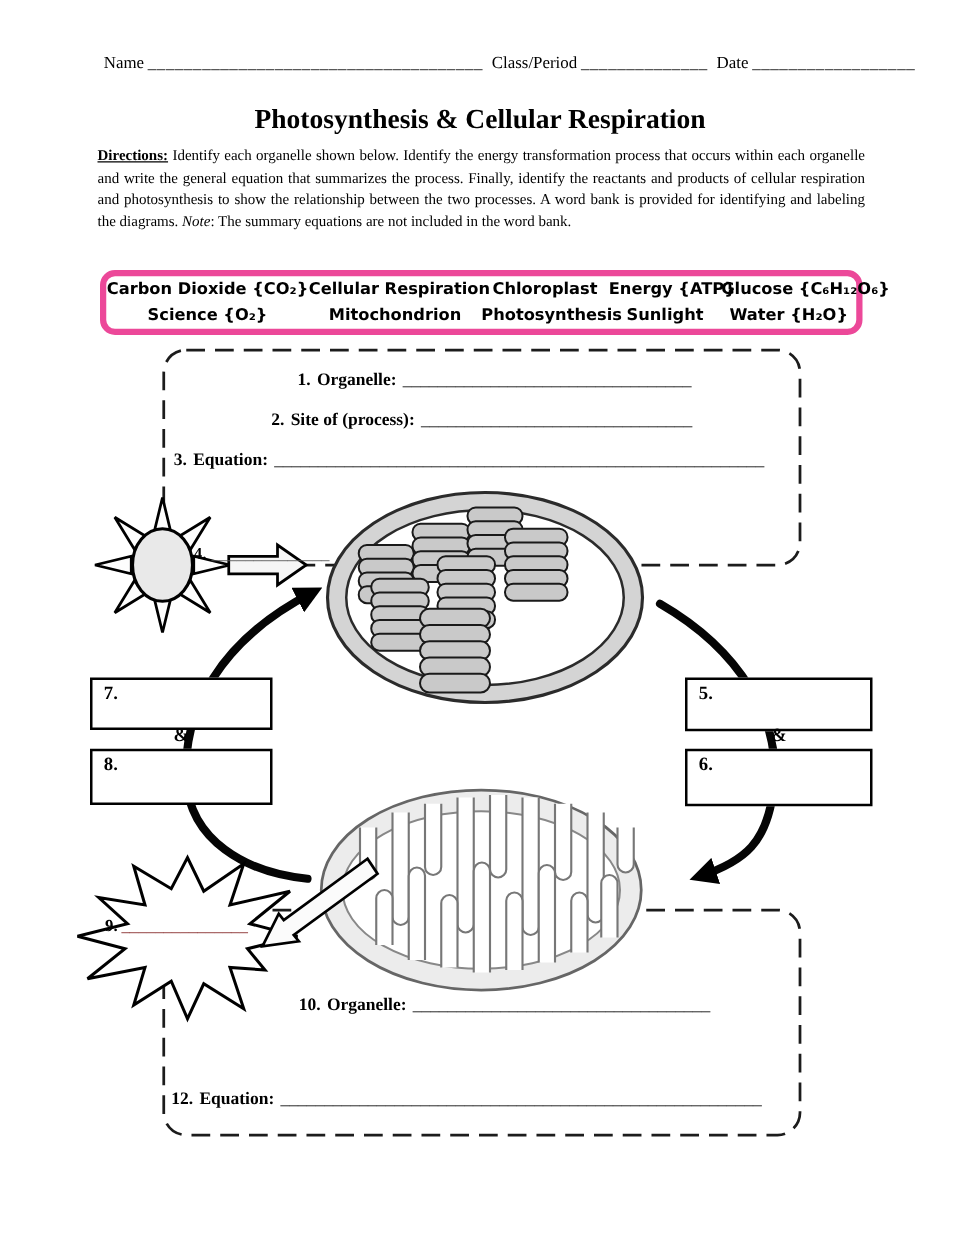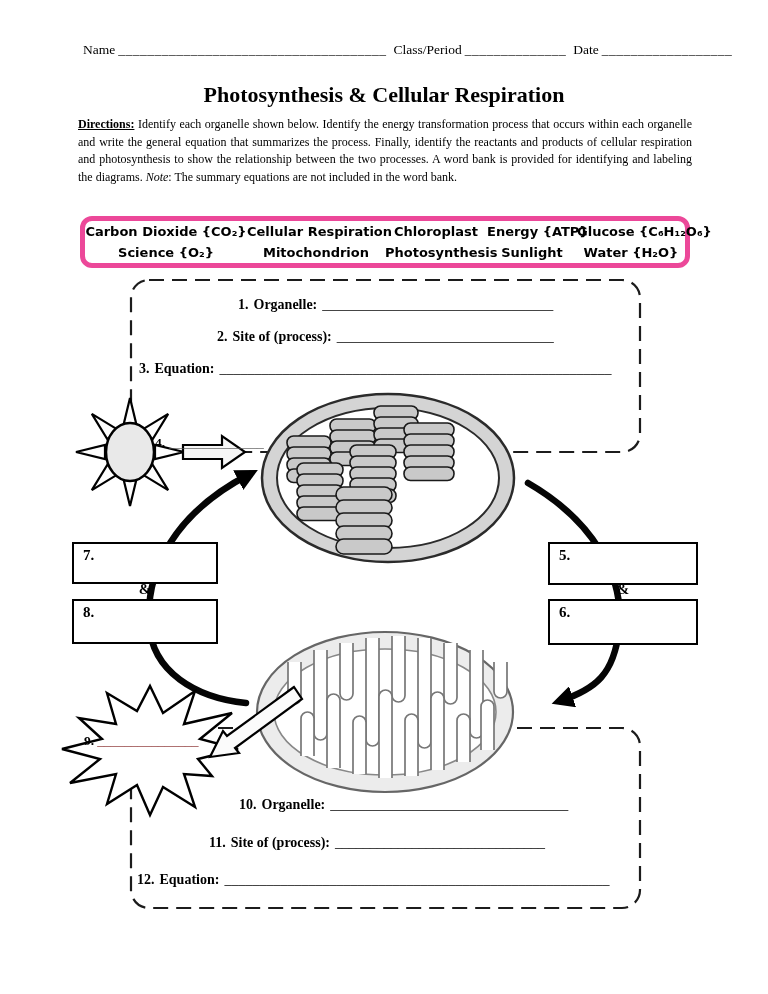--- a/index.html
+++ b/index.html
@@ -210,21 +210,18 @@
     <span>8.</span>
   </div>
 
   <div class="abs lab9">
     <span class="num">9.</span><span class="blank">_______________</span>
   </div>
 
   <div class="abs fitem" style="left:239px;top:797px;">
     <span class="num">10.</span><span class="flabel">Organelle:</span><span class="blank">__________________________________</span>
   </div>
-  <div class="abs fitem" style="left:209px;top:835px;">
-    <span class="num">11.</span><span class="flabel">Site of (process):</span><span class="blank">______________________________</span>
-  </div>
   <div class="abs fitem" style="left:137px;top:872px;">
     <span class="num">12.</span><span class="flabel">Equation:</span><span class="blank">_______________________________________________________</span>
   </div>
 
 
 </div>
 
 </body></html>

